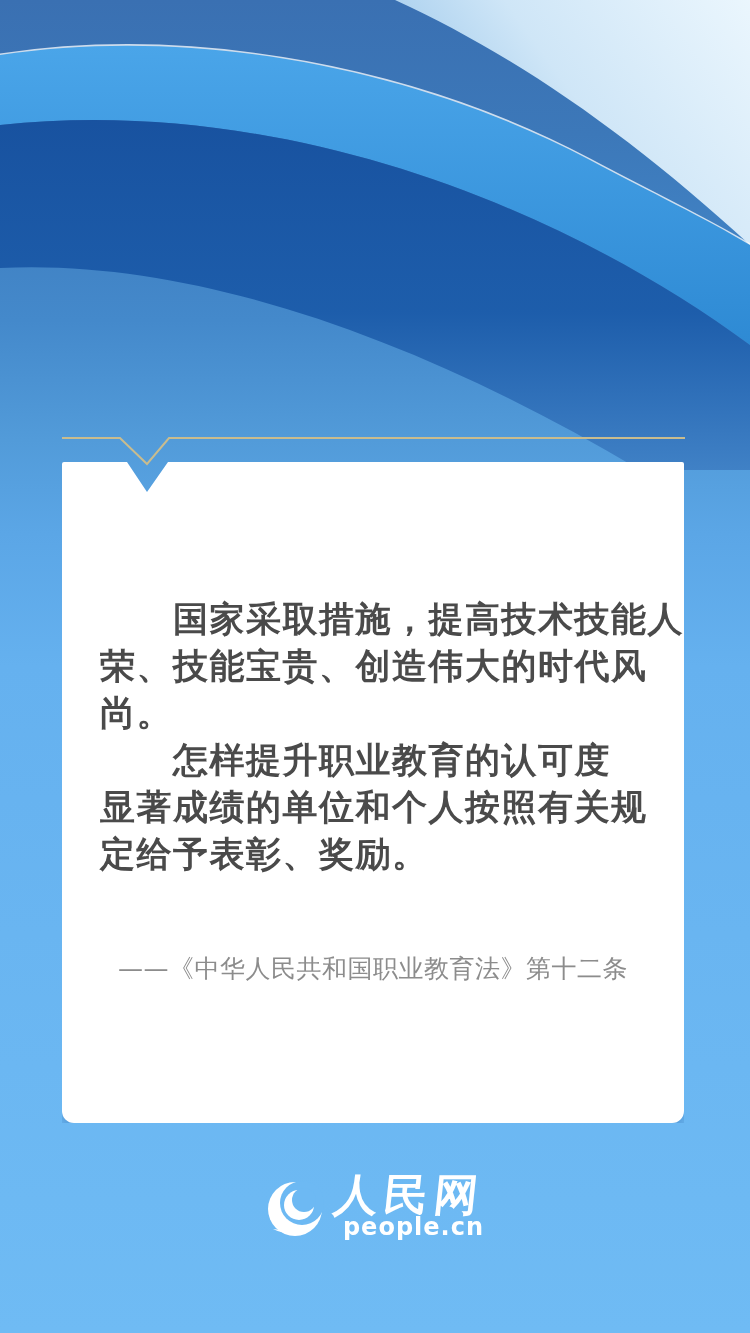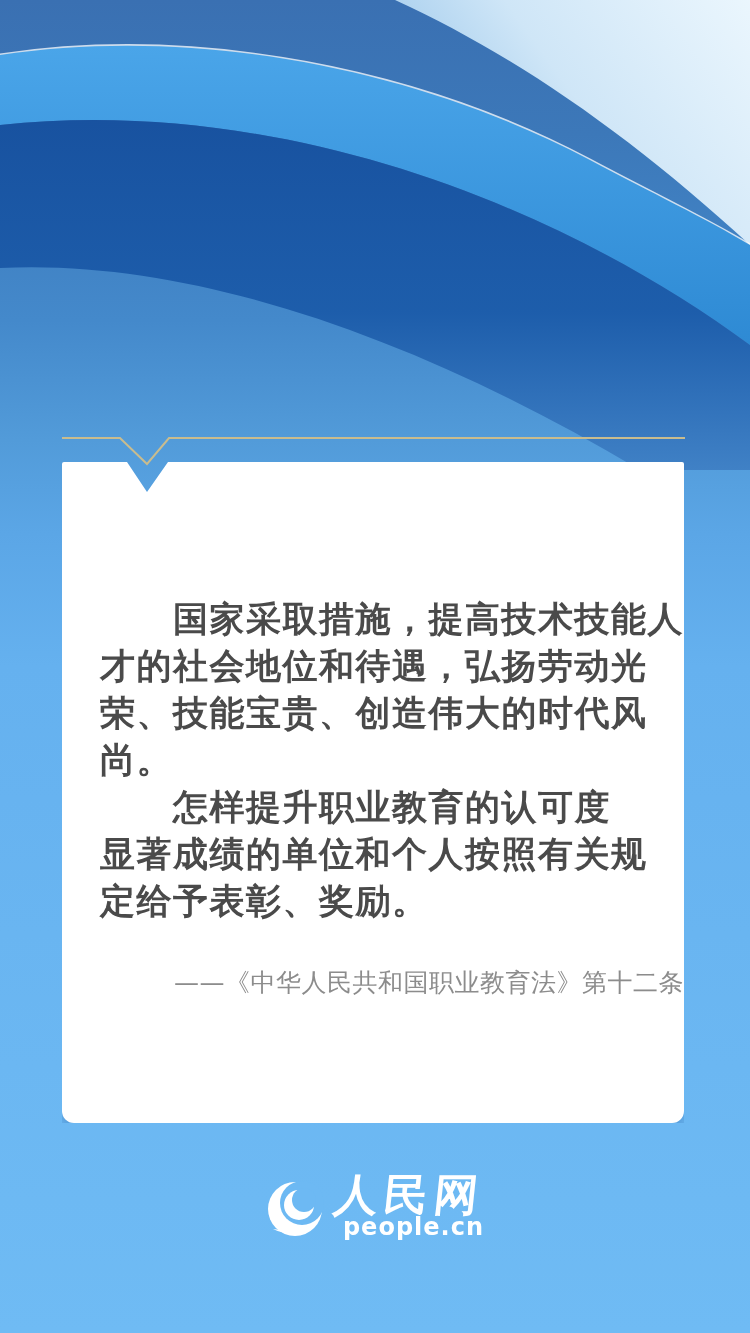--- a/index.html
+++ b/index.html
@@ -58,22 +58,22 @@
   }
 
   .quote { position:absolute; left:38px; top:134px; width:548px; }
   .qline {
     font-size:35px; line-height:47px; font-weight:bold;
     letter-spacing:1.5px; color:var(--quote_text);
     white-space:nowrap;
   }
 
   .citation {
-    position:absolute; top:504px; left:0; width:100%;
-    text-align:right;
+    position:absolute; top:490px; left:0; width:100%;
+    text-align:center;
     font-size:25px; font-weight:500; letter-spacing:0.5px;
     color:var(--citation_text);
     white-space:nowrap;
   }
 
   .logo {
     position:absolute; top:1172px; left:0; width:750px;
     display:flex; justify-content:center; align-items:flex-start; gap:8px;
   }
   .logo-mark { display:block; margin-top:4px; }
@@ -118,21 +118,20 @@
   </svg>
 
 
   <svg class="goldline" width="626" height="34" viewBox="0 0 626 34">
     <polyline points="1,3 59,3 86,29 108,3 624,3"></polyline>
   </svg>
 
   <div class="card">
     <div class="quote">
       <div class="qline">　　国家采取措施，提高技术技能人</div>
-      <div class="qline">才的社会地位和待遇，弘扬劳动光</div>
       <div class="qline">荣、技能宝贵、创造伟大的时代风</div>
       <div class="qline">尚。</div>
       <div class="qline">　　怎样提升职业教育的认可度</div>
       <div class="qline">显著成绩的单位和个人按照有关规</div>
       <div class="qline">定给予表彰、奖励。</div>
     </div>
     <div class="citation">——《中华人民共和国职业教育法》第十二条</div>
   </div>
 
   <div class="logo">

